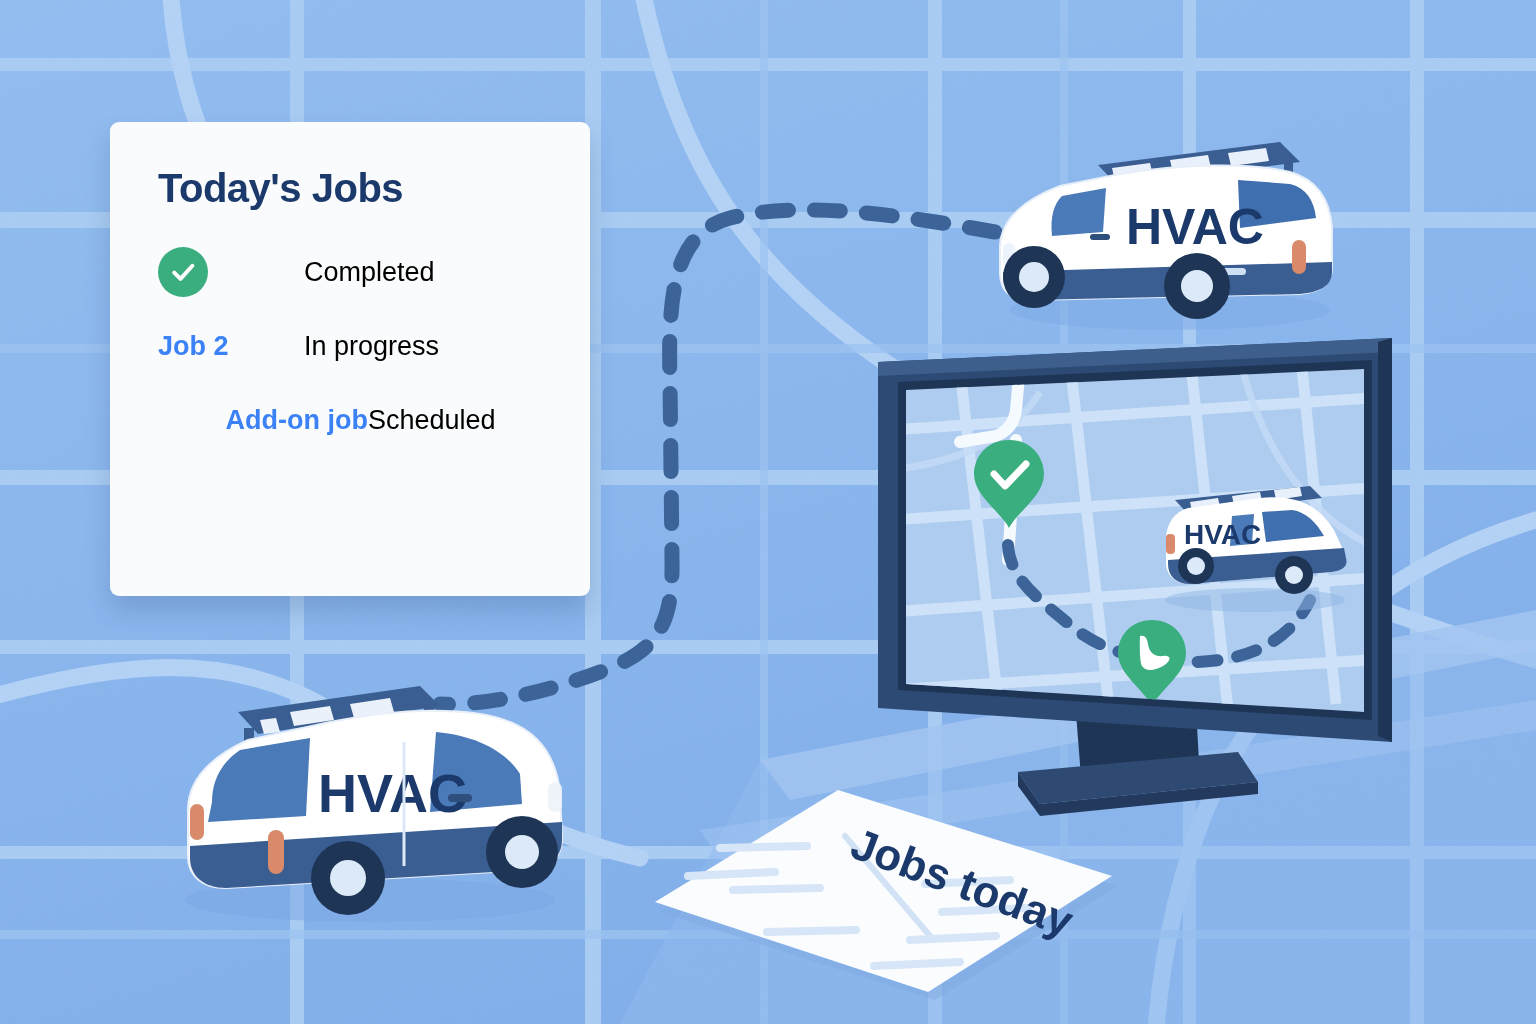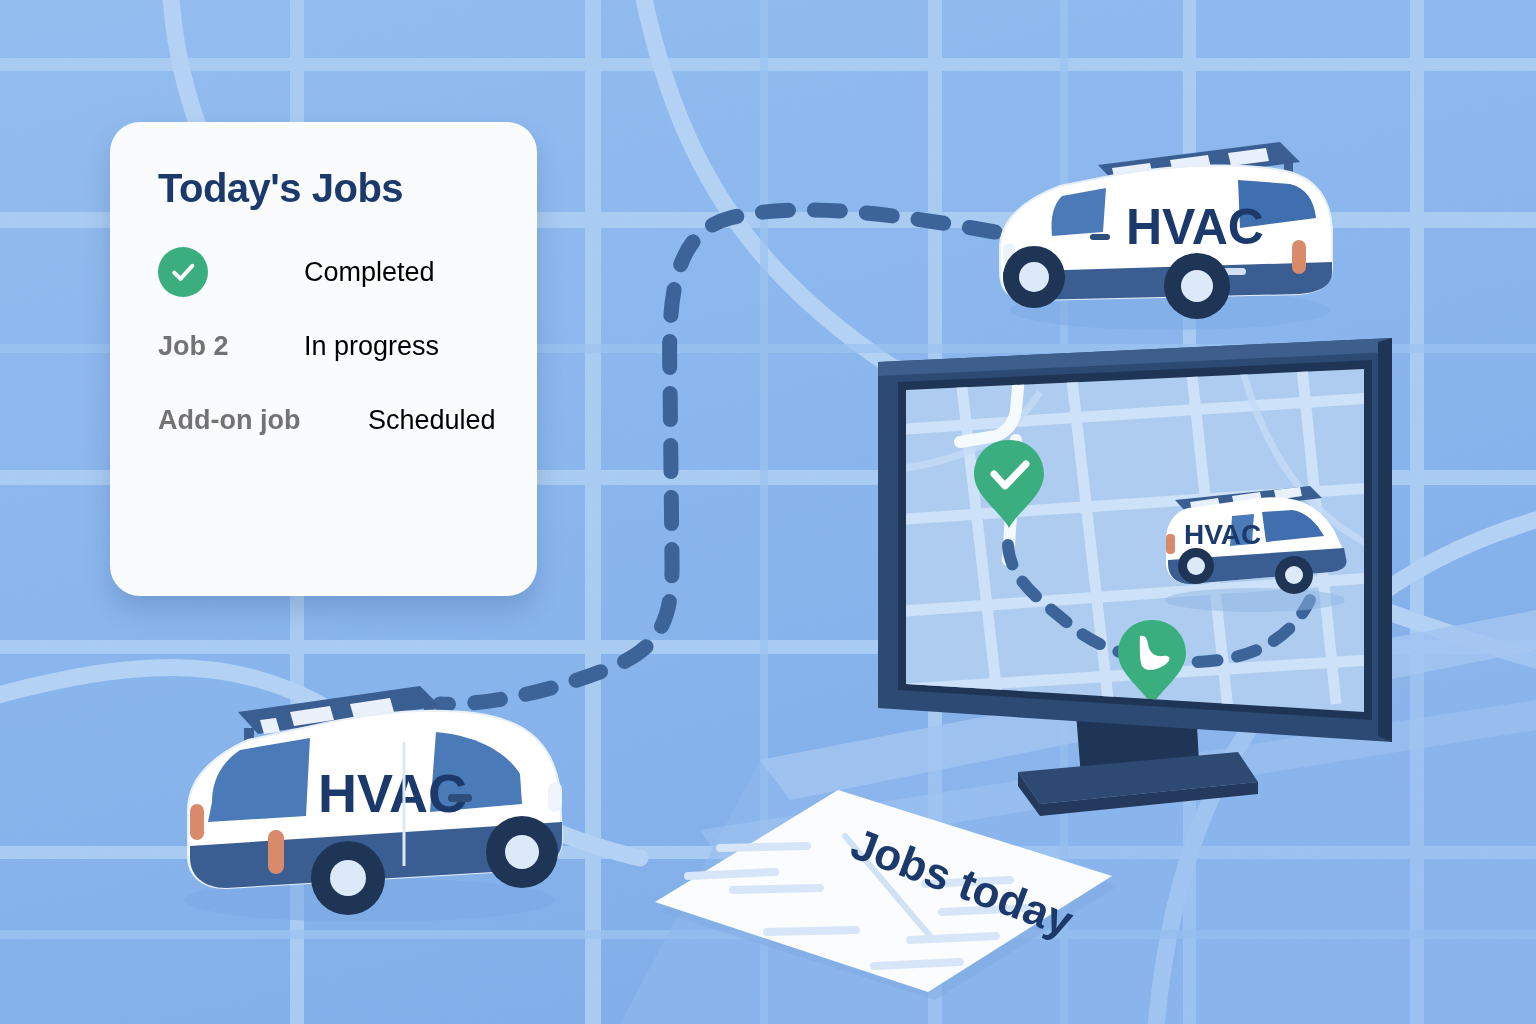--- a/index.html
+++ b/index.html
@@ -15,23 +15,23 @@
   }
   #scene svg.layer {
     position: absolute; left: 0; top: 0;
     width: 1536px; height: 1024px;
   }
 
   
   #jobs-card {
     position: absolute;
     left: 110px; top: 122px;
-    width: 427px; height: 474px;
+    width: 480px; height: 474px;
     background: #FAFBFC;
-    border-radius: 30px;
+    border-radius: 9px;
     box-shadow: 0 14px 26px rgba(32,62,110,0.20);
     padding: 44px 0 0 48px;
     box-sizing: border-box;
   }
   #card-title {
     font-size: 40px;
     font-weight: bold;
     color: #1B3A6B;
     letter-spacing: -0.5px;
     margin: 0 0 34px 0;
@@ -39,41 +39,41 @@
   }
   .job-row {
     display: flex;
     align-items: center;
     height: 56px;
     margin-bottom: 18px;
   }
   .job-label {
     font-size: 27px;
     font-weight: bold;
-    color: #737373;
+    color: #3b82f6;
     white-space: nowrap;
   }
   .job-status {
     font-size: 27px;
     font-weight: normal;
     color: #000000;
     white-space: nowrap;
   }
   .badge-check {
     width: 50px; height: 50px;
     border-radius: 50%;
     background: #3BAE7F;
     display: flex;
     align-items: center;
     justify-content: center;
     flex: 0 0 auto;
   }
   .badge-check svg { width: 30px; height: 30px; display:block; }
   .lbl-col { width: 146px; flex: 0 0 auto; }
-  .lbl-col-wide { width: 210px; flex: 0 0 auto; }
+  .lbl-col-wide { width: 210px; flex: 0 0 auto; text-align: right; }
 </style>
 </head>
 <body>
 
 <div id="scene">
 
   <svg class="layer" viewBox="0 0 1536 1024" preserveAspectRatio="none">
     <defs>
       <filter id="grain">
         <feTurbulence type="fractalNoise" baseFrequency="0.85" numOctaves="3" result="n"></feTurbulence>

